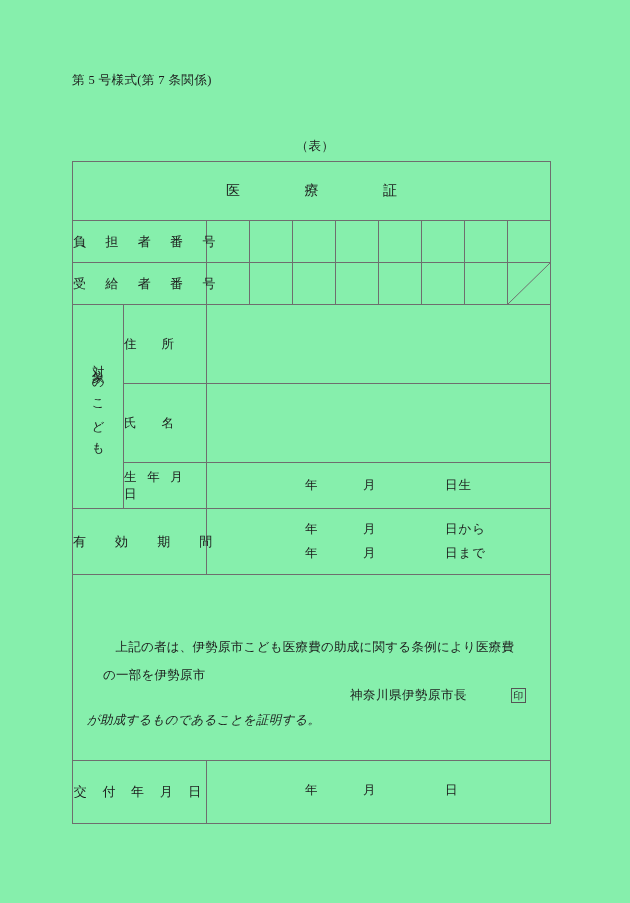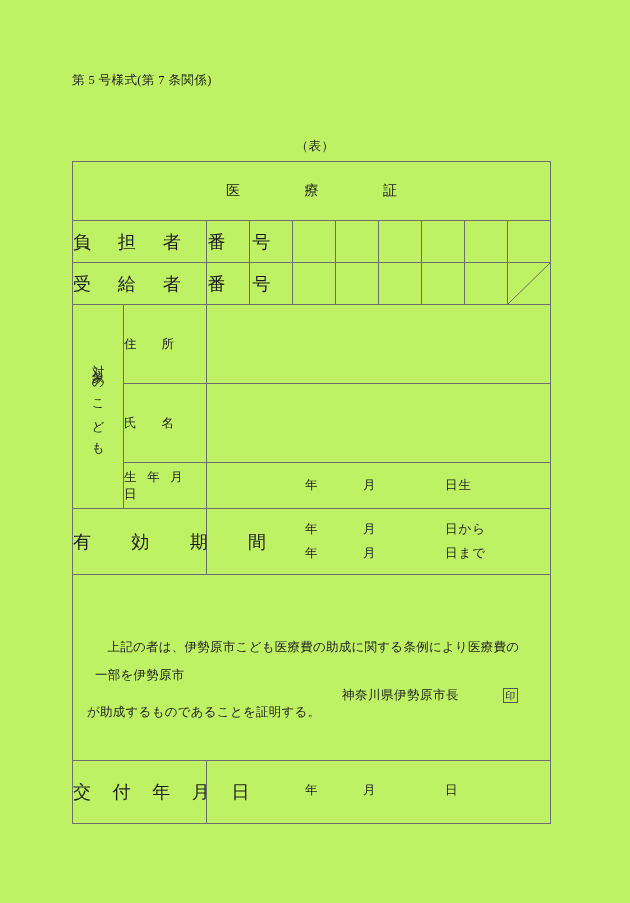--- a/index.html
+++ b/index.html
@@ -12,21 +12,21 @@
     height: 903px;
     position: relative;
     font-family: "Liberation Serif", "DejaVu Serif", serif;
     color: #1a1a1a;
     -webkit-font-smoothing: antialiased;
   }
 
   .page {
     position: absolute;
     inset: 0;
-    background: #bef264;
+    background: #86efac;
   }
 
   
   .hdr {
     position: absolute;
     left: 72px;
     font-size: 12.5px;
     letter-spacing: 0.4px;
     white-space: nowrap;
     color: #1c1c1c;
@@ -61,21 +61,21 @@
     letter-spacing: 1.8em;
     padding-left: 1.8em;
     font-size: 14px;
   }
 
   
   .lbl {
     text-align: center;
     letter-spacing: 0.62em;
     padding-left: 0.62em;
-    font-size: 18px;
+    font-size: 13px;
     white-space: nowrap;
   }
   .lbl-tight {
     letter-spacing: 0.30em;
     padding-left: 0.30em;
   }
 
   .num-row td { height: 41px; }
   .num-box { }
 
@@ -137,26 +137,26 @@
     height: 185px;
     vertical-align: top;
     position: relative;
   }
   .cert-body {
     padding: 16px 14px 0 14px;
     font-size: 12.5px;
     line-height: 2.25;
     letter-spacing: 0.02em;
   }
-  .cert-p1 { text-indent: 1em; margin: 8px; }
-  .cert-p2 { margin: 0; }
+  .cert-p1 { text-indent: 1em; margin: 16px; }
+  .cert-p2 { margin: 0; font-style: italic; }
   .sign-row {
     position: absolute;
     left: 0;
-    right: 8px;
+    right: 0;
     top: 112px;
     display: flex;
     justify-content: flex-end;
     align-items: center;
     padding-right: 24px;
     font-size: 12.5px;
     letter-spacing: 0.04em;
   }
   .seal {
     display: inline-block;

